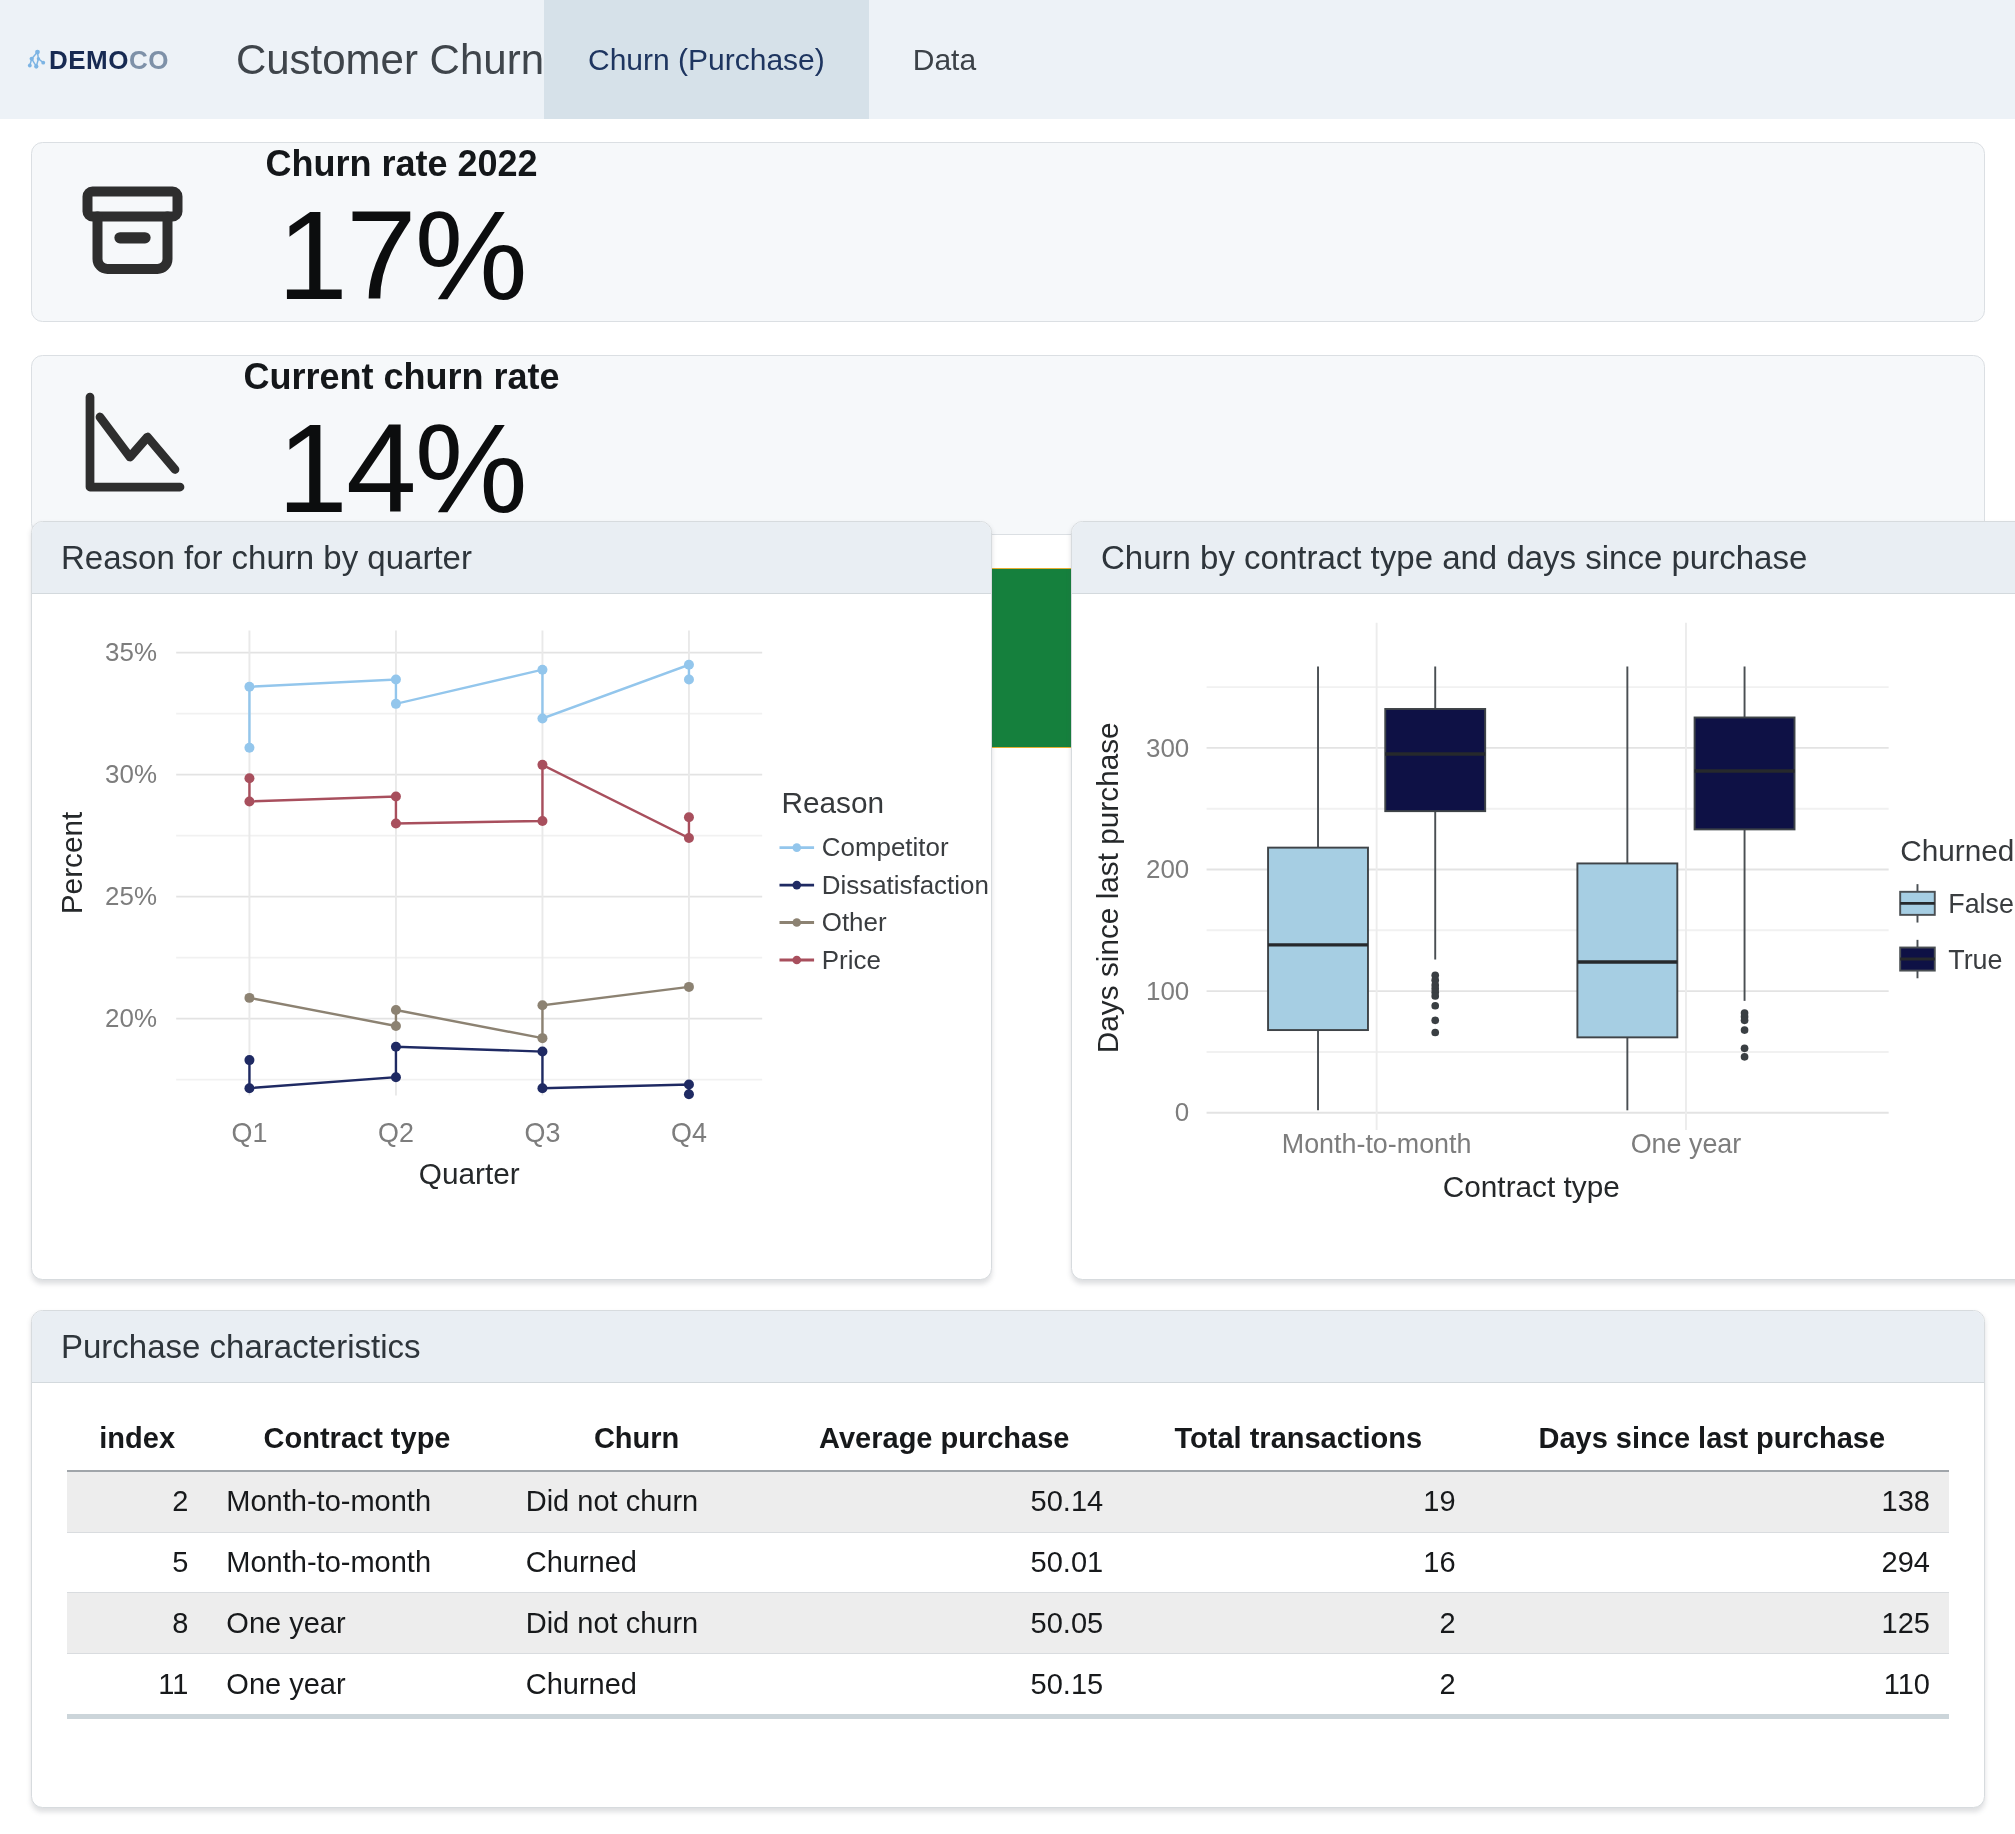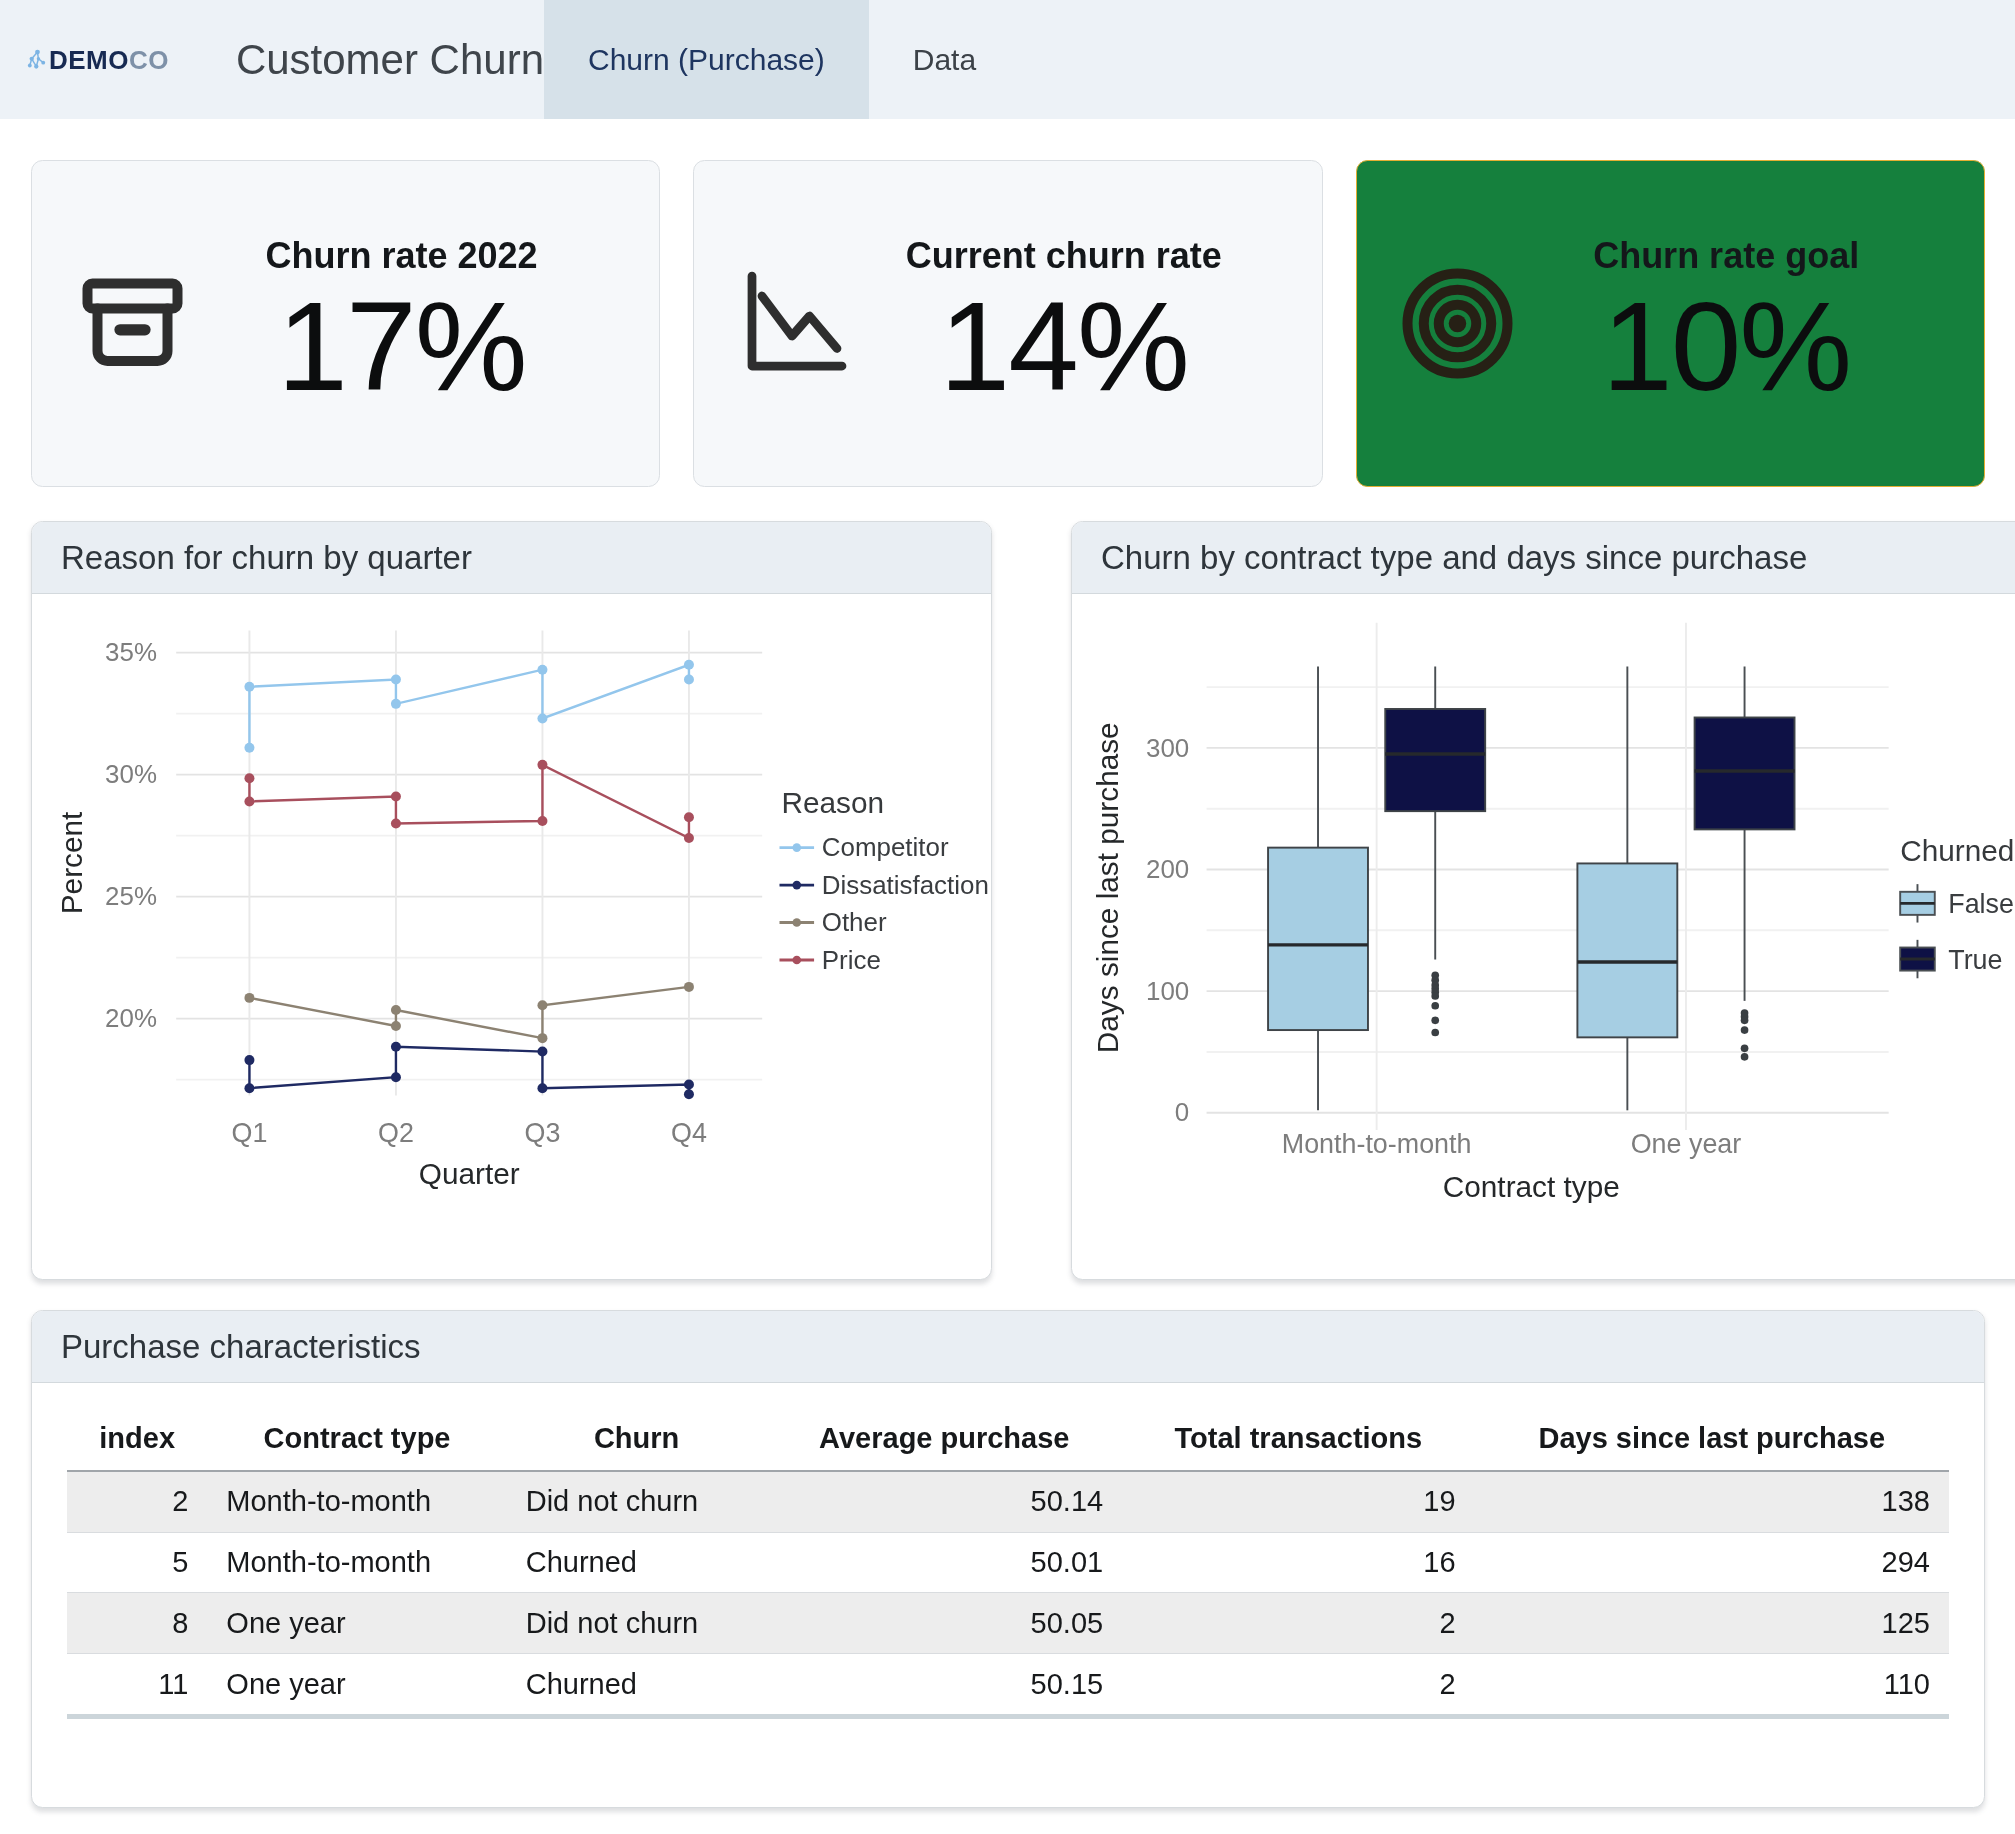--- a/index.html
+++ b/index.html
@@ -12,21 +12,21 @@
   .logo{width:169px;display:flex;flex-direction:row;align-items:center;justify-content:center;
         padding-left:25px;box-sizing:border-box;}
   .logo svg{display:block;}
   .logo-text{font-size:26px;font-weight:700;letter-spacing:0.5px;margin-top:1.9px;}
   .logo-text .d1{color:#172a52;} .logo-text .d2{color:#7e91a8;}
   .app-title{align-self:center;margin-left:33px;width:342px;font-size:42px;color:#3f454b;text-align:right;}
   .tab{display:flex;align-items:center;padding:0 44px;font-size:30px;color:#3c4248;cursor:pointer;}
   .tab.active{background:#d6e1e9;color:#1e3560;}
 
   
-  .kpis{position:absolute;top:160px;left:31px;width:1954px;display:flex;gap:33px;}
+  .kpis{position:absolute;top:142px;left:31px;width:1954px;display:flex;gap:33px;flex-direction:column;}
   .kpi{flex:1;height:327px;background:#f6f8fa;border:1.9px solid #dbdfe3;border-radius:11.5px;
        display:flex;align-items:center;padding-left:38px;box-sizing:border-box;}
   .kpi.goal{background:#15803d;border-color:#e4ae33;}
   .kpi-icon{width:125px;height:125px;flex:none;}
   .kpi-text{width:413px;text-align:center;}
   .kpi-title{font-size:36px;font-weight:600;color:#14171a;margin-bottom:3.8px;}
   .kpi-value{font-size:127px;font-weight:400;color:#0c0d0e;line-height:1.04;letter-spacing:-1.9px;}
 
   
   .panel{position:absolute;background:#ffffff;border:1.9px solid #d7dbde;border-radius:11.5px;

